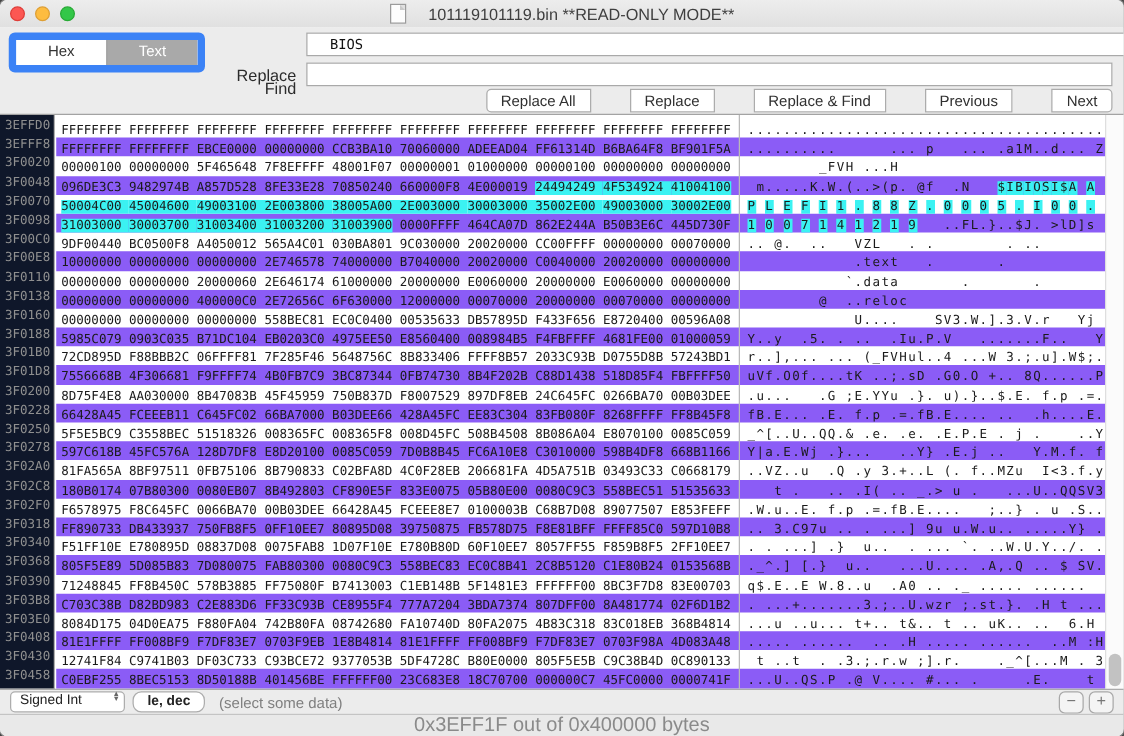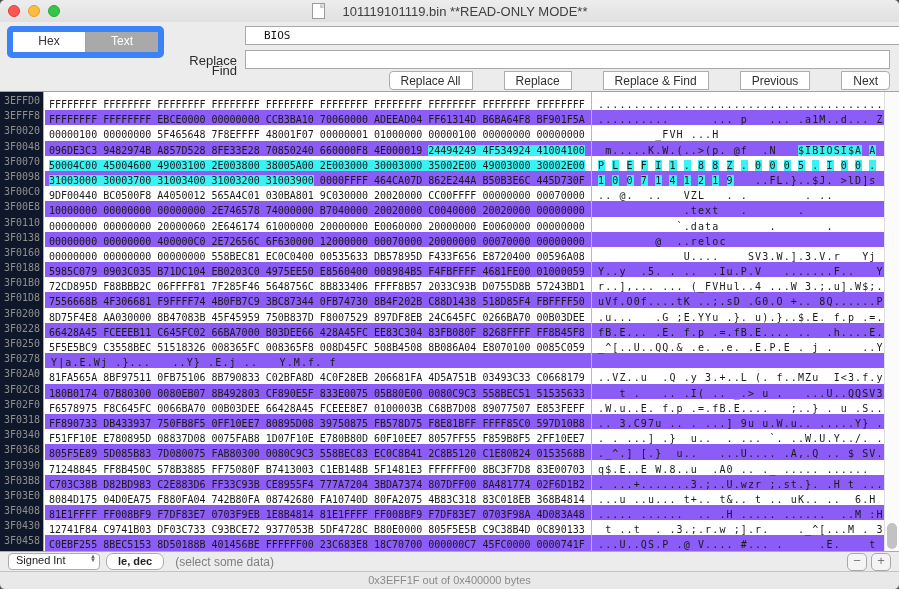--- a/index.html
+++ b/index.html
@@ -60,21 +60,21 @@
     font-size:11px;color:#222;display:flex;align-items:flex-start;padding:0 3px 0 7px;box-sizing:border-box;}
   .updown{margin-left:auto;display:flex;flex-direction:column;font-size:6px;line-height:4px;color:#666;}
   .ledec{margin-left:6px;height:17px;background:#FFF;border:1px solid #ADADAD;border-radius:7px;
     font-size:11px;color:#222;line-height:15px;padding:0 11px;box-sizing:border-box;font-weight:bold;}
   .hint{margin-left:11px;font-size:12px;color:#7F7F7F;}
   .zoombtns{margin-left:auto;margin-right:8px;display:flex;gap:4px;}
   .zbtn{width:18px;height:16px;border:1px solid #A8A8A8;border-radius:5px;background:#F4F4F4;
     color:#777;font-size:13px;line-height:14px;text-align:center;}
   
   .statusbar{position:absolute;top:571px;left:0;width:899px;height:18px;background:#E9E9E9;
-    border-top:1px solid #C4C4C4;text-align:center;font-size:11px;color:#8A8A8A;line-height:17px;}
+    border-top:1px solid #C4C4C4;text-align:center;font-size:16px;color:#8A8A8A;line-height:17px;}
 </style>
 </head>
 <body>
 
 <div class="window">
 
   <div class="titlebar">
     <div class="traffic">
       <div class="light close" style="background: rgb(252, 87, 83);"></div>
       <div class="light min" style="background: rgb(253, 188, 64);"></div>
@@ -198,20 +198,21 @@
         </div>
         <div class="hexrow alt">
           <div class="hexpart"><span class="grp">66428A45</span><span class="grp">FCEEEB11</span><span class="grp">C645FC02</span><span class="grp">66BA7000</span><span class="grp">B03DEE66</span><span class="grp">428A45FC</span><span class="grp">EE83C304</span><span class="grp">83FB080F</span><span class="grp">8268FFFF</span><span class="grp">FF8B45F8</span></div>
           <div class="ascpart"><span>f</span><span>B</span><span>.</span><span>E</span><span>.</span><span>.</span><span>.</span><span> </span><span>.</span><span>E</span><span>.</span><span> </span><span>f</span><span>.</span><span>p</span><span> </span><span>.</span><span>=</span><span>.</span><span>f</span><span>B</span><span>.</span><span>E</span><span>.</span><span>.</span><span>.</span><span>.</span><span> </span><span>.</span><span>.</span><span> </span><span> </span><span>.</span><span>h</span><span>.</span><span>.</span><span>.</span><span>.</span><span>E</span><span>.</span></div>
         </div>
         <div class="hexrow">
           <div class="hexpart"><span class="grp">5F5E5BC9</span><span class="grp">C3558BEC</span><span class="grp">51518326</span><span class="grp">008365FC</span><span class="grp">008365F8</span><span class="grp">008D45FC</span><span class="grp">508B4508</span><span class="grp">8B086A04</span><span class="grp">E8070100</span><span class="grp">0085C059</span></div>
           <div class="ascpart"><span>_</span><span>^</span><span>[</span><span>.</span><span>.</span><span>U</span><span>.</span><span>.</span><span>Q</span><span>Q</span><span>.</span><span>&amp;</span><span> </span><span>.</span><span>e</span><span>.</span><span> </span><span>.</span><span>e</span><span>.</span><span> </span><span>.</span><span>E</span><span>.</span><span>P</span><span>.</span><span>E</span><span> </span><span>.</span><span> </span><span>j</span><span> </span><span>.</span><span> </span><span> </span><span> </span><span> </span><span>.</span><span>.</span><span>Y</span></div>
         </div>
         <div class="hexrow alt">
+          <div class="hexpart"><span class="grp">597C618B</span><span class="grp">45FC576A</span><span class="grp">128D7DF8</span><span class="grp">E8D20100</span><span class="grp">0085C059</span><span class="grp">7D0B8B45</span><span class="grp">FC6A10E8</span><span class="grp">C3010000</span><span class="grp">598B4DF8</span><span class="grp">668B1166</span></div>
           <div class="ascpart"><span>Y</span><span>|</span><span>a</span><span>.</span><span>E</span><span>.</span><span>W</span><span>j</span><span> </span><span>.</span><span>}</span><span>.</span><span>.</span><span>.</span><span> </span><span> </span><span> </span><span>.</span><span>.</span><span>Y</span><span>}</span><span> </span><span>.</span><span>E</span><span>.</span><span>j</span><span> </span><span>.</span><span>.</span><span> </span><span> </span><span> </span><span>Y</span><span>.</span><span>M</span><span>.</span><span>f</span><span>.</span><span> </span><span>f</span></div>
         </div>
         <div class="hexrow">
           <div class="hexpart"><span class="grp">81FA565A</span><span class="grp">8BF97511</span><span class="grp">0FB75106</span><span class="grp">8B790833</span><span class="grp">C02BFA8D</span><span class="grp">4C0F28EB</span><span class="grp">206681FA</span><span class="grp">4D5A751B</span><span class="grp">03493C33</span><span class="grp">C0668179</span></div>
           <div class="ascpart"><span>.</span><span>.</span><span>V</span><span>Z</span><span>.</span><span>.</span><span>u</span><span> </span><span> </span><span>.</span><span>Q</span><span> </span><span>.</span><span>y</span><span> </span><span>3</span><span>.</span><span>+</span><span>.</span><span>.</span><span>L</span><span> </span><span>(</span><span>.</span><span> </span><span>f</span><span>.</span><span>.</span><span>M</span><span>Z</span><span>u</span><span> </span><span> </span><span>I</span><span>&lt;</span><span>3</span><span>.</span><span>f</span><span>.</span><span>y</span></div>
         </div>
         <div class="hexrow alt">
           <div class="hexpart"><span class="grp">180B0174</span><span class="grp">07B80300</span><span class="grp">0080EB07</span><span class="grp">8B492803</span><span class="grp">CF890E5F</span><span class="grp">833E0075</span><span class="grp">05B80E00</span><span class="grp">0080C9C3</span><span class="grp">558BEC51</span><span class="grp">51535633</span></div>
           <div class="ascpart"><span> </span><span> </span><span> </span><span>t</span><span> </span><span>.</span><span> </span><span> </span><span> </span><span>.</span><span>.</span><span> </span><span>.</span><span>I</span><span>(</span><span> </span><span>.</span><span>.</span><span> </span><span>_</span><span>.</span><span>&gt;</span><span> </span><span>u</span><span> </span><span>.</span><span> </span><span> </span><span> </span><span>.</span><span>.</span><span>.</span><span>U</span><span>.</span><span>.</span><span>Q</span><span>Q</span><span>S</span><span>V</span><span>3</span></div>
         </div>

